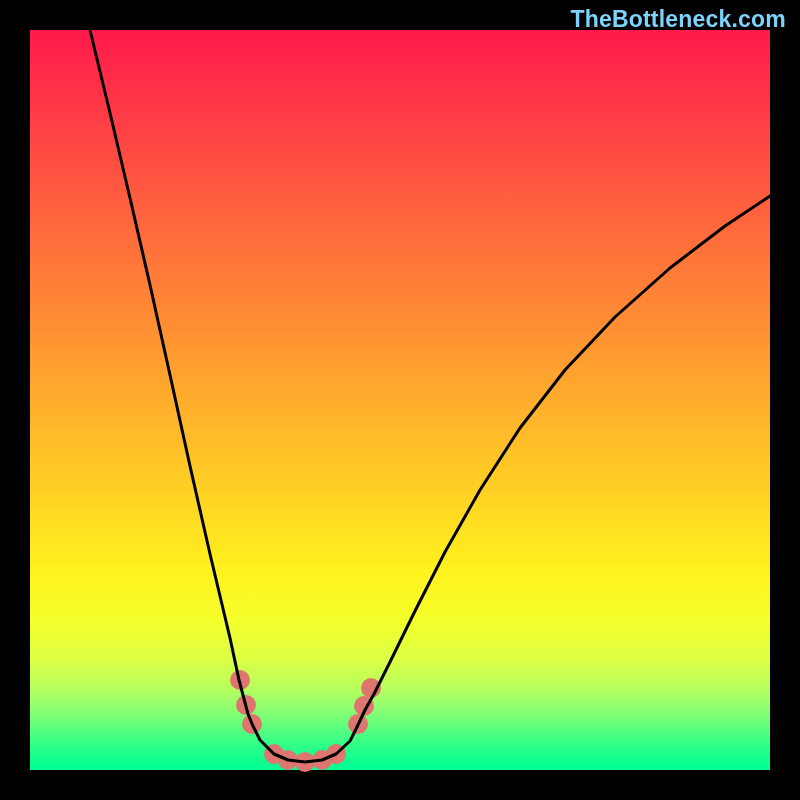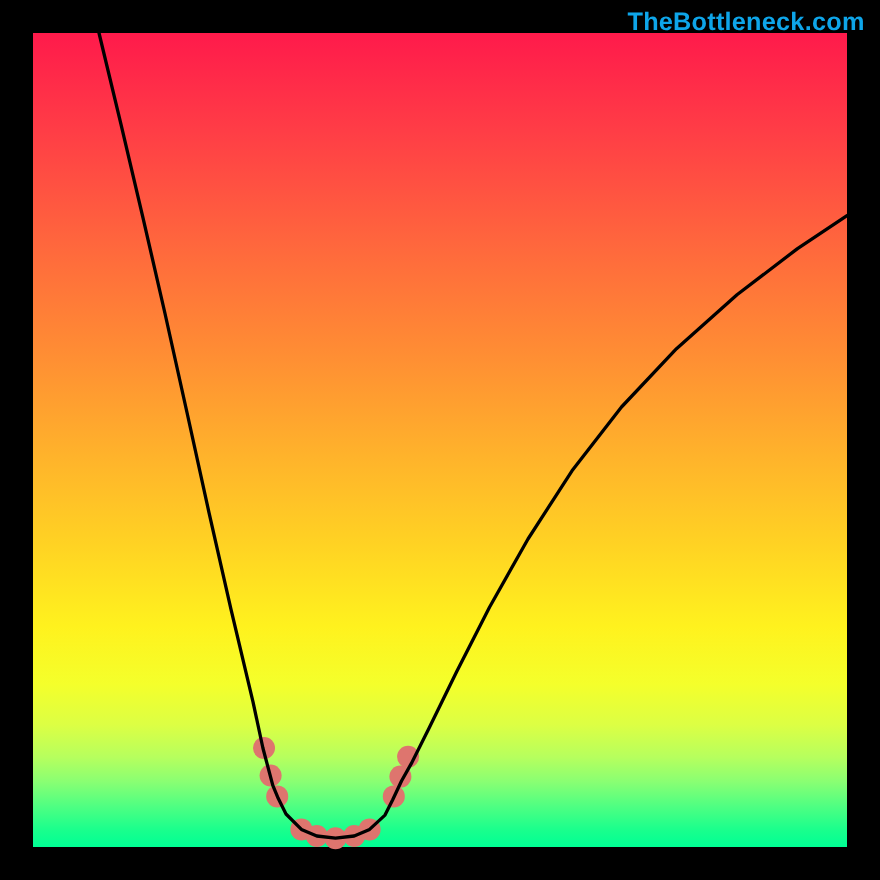--- a/index.html
+++ b/index.html
@@ -14,21 +14,21 @@
   .frame {
     position: relative;
     width: 800px;
     height: 800px;
     background: #000;
   }
   .watermark {
     position: absolute;
     top: 6px;
     right: 14px;
-    color: #0ea5e9;
+    color: #7dd3fc;
     font-size: 23px;
     font-weight: 600;
     letter-spacing: 0.2px;
     user-select: none;
   }
   .plot {
     position: absolute;
     left: 30px;
     top: 30px;
     width: 740px;

